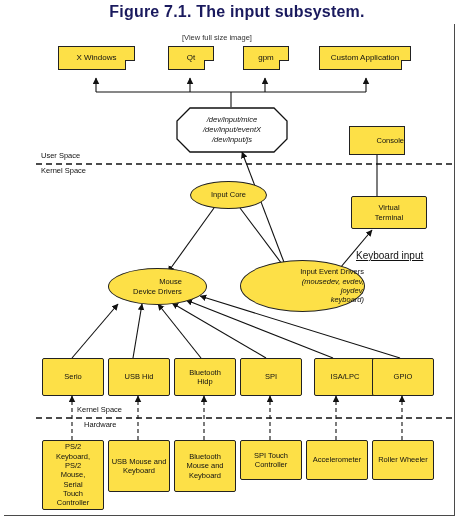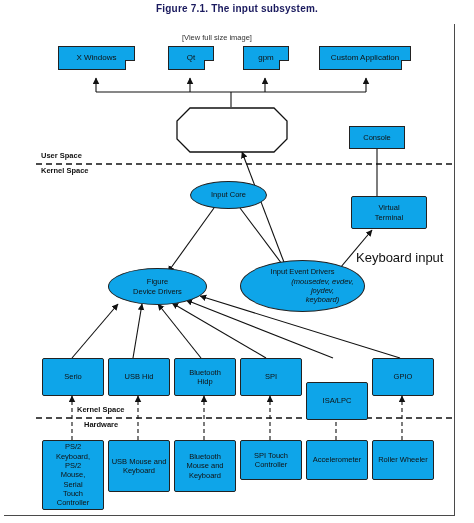--- a/index.html
+++ b/index.html
@@ -7,21 +7,21 @@
     width:474px;height:523px;
     background:#ffffff;
     font-family:"Liberation Sans", sans-serif;
     color:#111;
     overflow:hidden;
     position:relative;
   }
   #figure-title{
     position:absolute;left:0;top:3px;width:474px;
     text-align:center;
-    font-size:10px;font-weight:bold;
+    font-size:16px;font-weight:bold;
     color:#1a1a5e;
     letter-spacing:.2px;
   }
   #diagram-frame{
     position:absolute;left:4px;top:24px;
     width:451px;height:492px;
     border-right:1.5px solid #4a4a4a;
     border-bottom:1.5px solid #4a4a4a;
     box-sizing:border-box;
   }
@@ -30,21 +30,21 @@
     font-size:7.5px;color:#333;
     white-space:nowrap;
   }
   svg#wires{position:absolute;left:0;top:0;width:474px;height:523px;}
 
   .node{
     position:absolute;
     box-sizing:border-box;
     display:flex;align-items:center;justify-content:center;
     text-align:center;
-    background:#0ea5e9;
+    background:#fde047;
     font-size:7.5px;
     line-height:1.25;
     color:#111;
   }
   .doc-box{
     border:1.2px solid #222;
     font-size:8px;
   }
   .doc-fold{
     position:absolute;right:-1px;bottom:-1px;
@@ -52,27 +52,28 @@
     background:#fff;
     border-left:1.2px solid #222;
     border-top:1.2px solid #222;
     transform:none;
   }
   .rect-box{border:1.2px solid #222;}
   .rect-box-round{border:1.2px solid #222;border-radius:2px;}
   .ellipse{
     border:1.3px solid #222;
     border-radius:50%;
+    text-align:right;
   }
   .ital{font-style:italic;padding-left:40px;}
   .space-label{
-    position:absolute;font-size:7.5px;color:#111;white-space:nowrap;font-weight:bold;
+    position:absolute;font-size:7.5px;color:#111;white-space:nowrap;
   }
   .edge-label{
-    position:absolute;font-size:13px;color:#111;white-space:nowrap;
+    position:absolute;font-size:10px;color:#111;white-space:nowrap;text-decoration:underline;
   }
   .octagon{
     position:absolute;
     display:flex;align-items:center;justify-content:center;
     text-align:center;
     font-size:7.5px;font-style:italic;line-height:1.3;
     color:#111;
   }
   .octagon .oct-shape{
     position:absolute;left:0;top:0;width:100%;height:100%;
@@ -148,45 +149,50 @@
 </div>
 <div class="node doc-box" style="left:319px;top:46px;width:92px;height:24px;">
   <span>Custom Application</span>
   <span class="doc-fold"></span>
 </div>
 
 <div class="octagon" style="left:176px;top:107px;width:112px;height:46px;">
   <svg class="oct-shape" viewBox="0 0 112 46" preserveAspectRatio="none">
     <polygon points="14,1 98,1 111,14 111,32 98,45 14,45 1,32 1,14" fill="#fff" stroke="#111" stroke-width="1.3"></polygon>
   </svg>
+  <div class="oct-text">
+    <div>/dev/input/mice</div>
+    <div>/dev/input/eventX</div>
+    <div>/dev/input/js</div>
+  </div>
 </div>
 
 <div class="space-label" style="left:41px;top:151px;">User Space</div>
 <div class="space-label" style="left:41px;top:166px;">Kernel Space</div>
 <div class="space-label" style="left:77px;top:405px;">Kernel Space</div>
 <div class="space-label" style="left:84px;top:420px;">Hardware</div>
 
-<div class="node rect-box" style="left:349px;top:126px;width:56px;height:23px;">
+<div class="node rect-box" style="left:349px;top:126px;width:56px;height:29px;justify-content:flex-end;">
   <span>Console</span>
 </div>
 <div class="node rect-box-round" style="left:351px;top:196px;width:76px;height:33px;">
   <div>
     <div>Virtual</div>
     <div>Terminal</div>
   </div>
 </div>
 <div class="edge-label" style="left:356px;top:250px;">Keyboard input</div>
 
 <div class="node ellipse" style="left:190px;top:181px;width:77px;height:28px;">
   <span>Input Core</span>
 </div>
 
 <div class="node ellipse" style="left:108px;top:268px;width:99px;height:37px;">
   <div>
-    <div>Figure</div>
+    <div>Mouse</div>
     <div>Device Drivers</div>
   </div>
 </div>
 
 <div class="node ellipse" style="left:240px;top:260px;width:125px;height:52px;">
   <div>
     <div>Input Event Drivers</div>
     <div class="ital">(mousedev, evdev, joydev,</div>
     <div class="ital">keyboard)</div>
   </div>
@@ -209,21 +215,21 @@
     <div>Bluetooth</div>
     <div>Hidp</div>
   </div>
 </div>
 <div class="node rect-box-round" style="left:240px;top:358px;width:62px;height:38px;">
   <div>
     <div>SPI</div>
     <div></div>
   </div>
 </div>
-<div class="node rect-box-round" style="left:306px;top:358px;width:62px;height:38px;margin-top:24px;">
+<div class="node rect-box-round" style="left:314px;top:358px;width:62px;height:38px;">
   <div>
     <div>ISA/LPC</div>
     <div></div>
   </div>
 </div>
 <div class="node rect-box-round" style="left:372px;top:358px;width:62px;height:38px;">
   <div>
     <div>GPIO</div>
     <div></div>
   </div>

